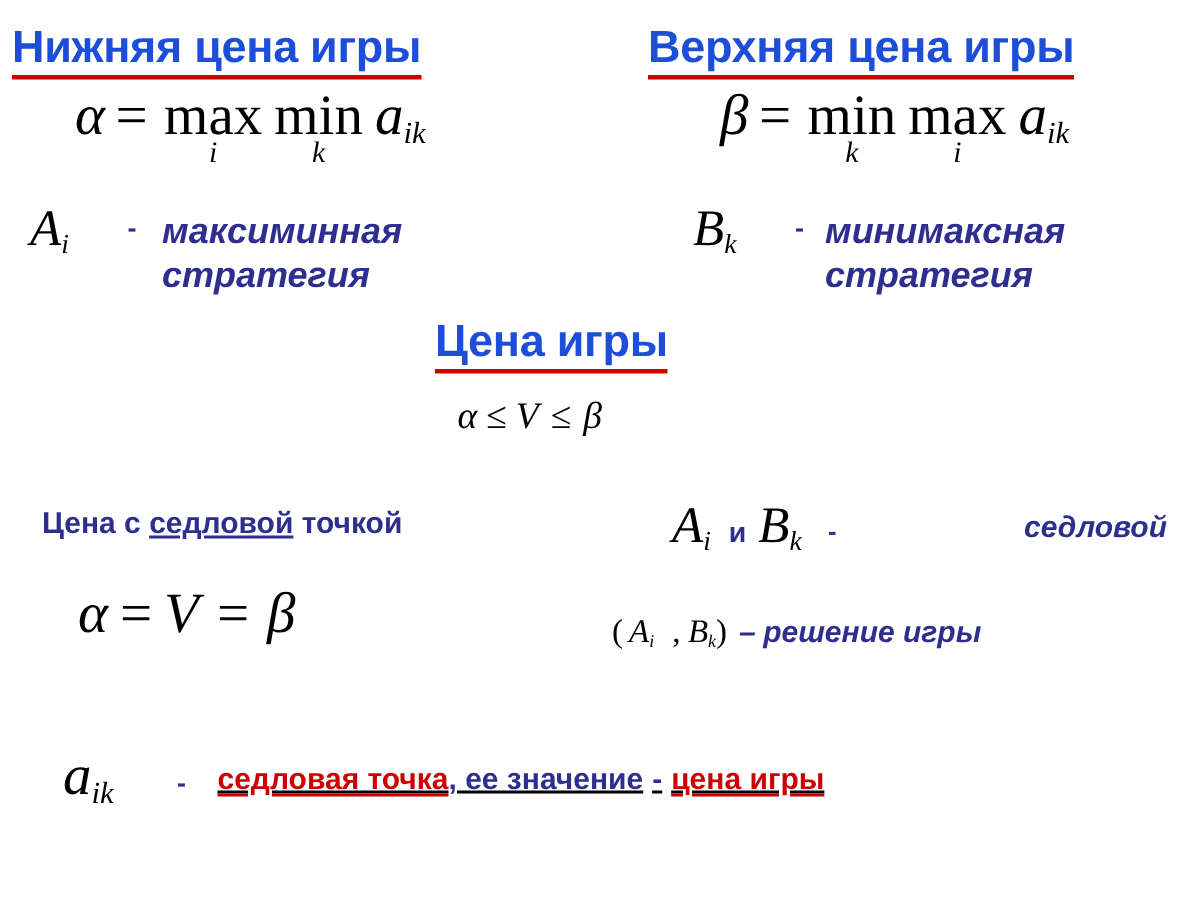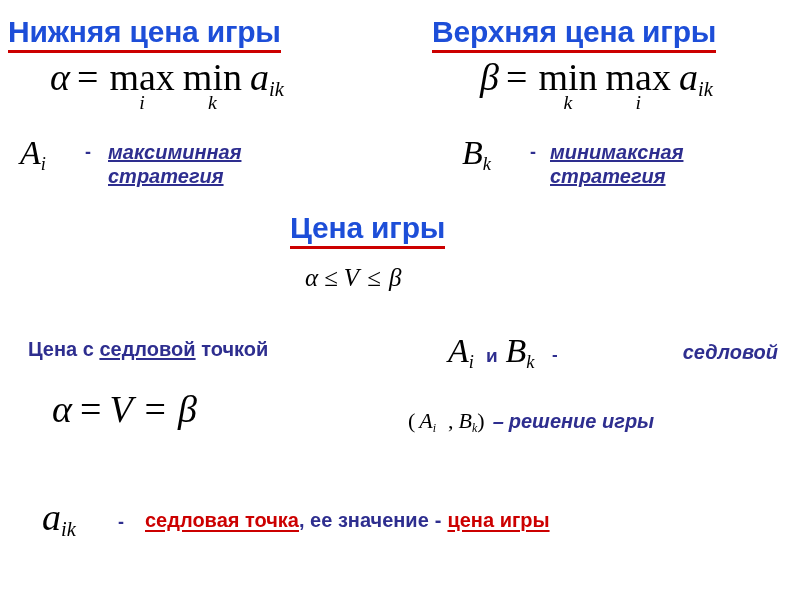--- a/index.html
+++ b/index.html
@@ -82,34 +82,34 @@
   }
 
   
   .blue {
     color: #2E2E8F;
     font-family: "Liberation Sans", sans-serif;
     font-weight: bold;
   }
   .blue-italic { font-style: italic; }
   .t20 { font-size: 20px; line-height: 1.22; }
-  .t22 { font-size: 20px; line-height: 1.22; text-decoration: underline; }
+  .t22 { font-size: 24px; line-height: 1.22; }
 
   .ul-blue { text-decoration: underline; text-underline-offset: 2px; }
 
   
   .dash { color: #2E2E8F; font-weight: bold; }
 
   .red-ul {
     color: #CC0000;
     text-decoration: underline;
     text-underline-offset: 3px;
   }
 
-  .nowrap { white-space: nowrap; }
+  .nowrap { white-space: nowrap; text-decoration: underline; }
   .tright { text-align: right; }
 </style>
 </head>
 <body>
 
 <div class="slide">
 
   <div class="abs heading" style="left:8px; top:16px;">
     <span class="ul">Нижняя цена игры</span>
   </div>

